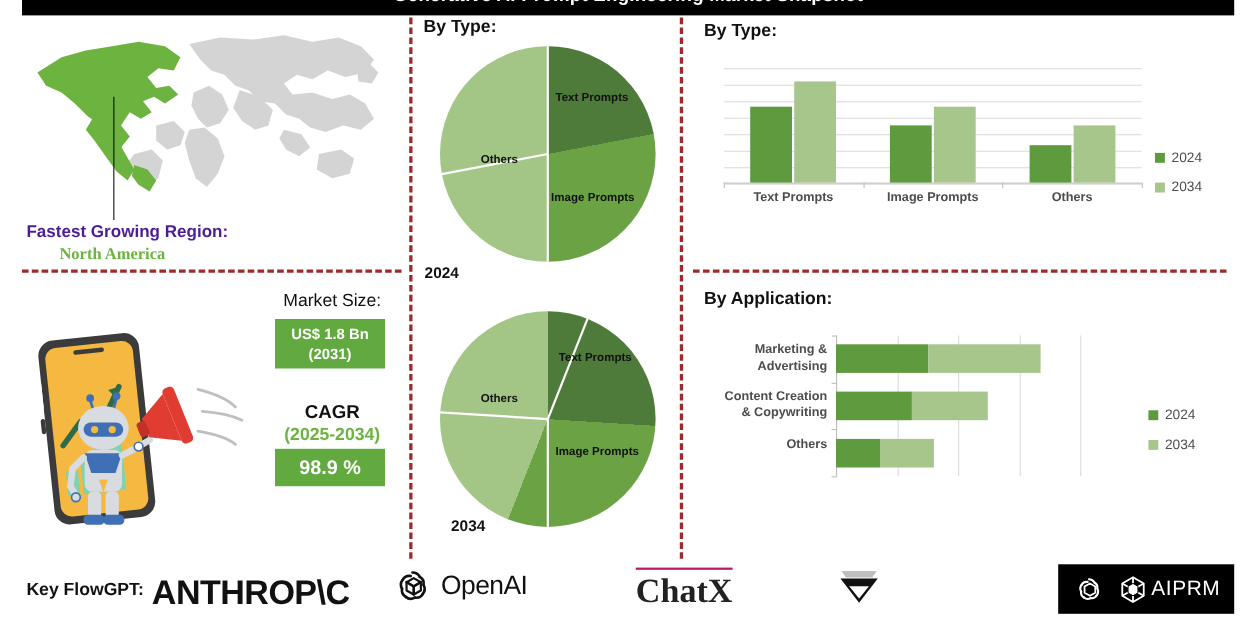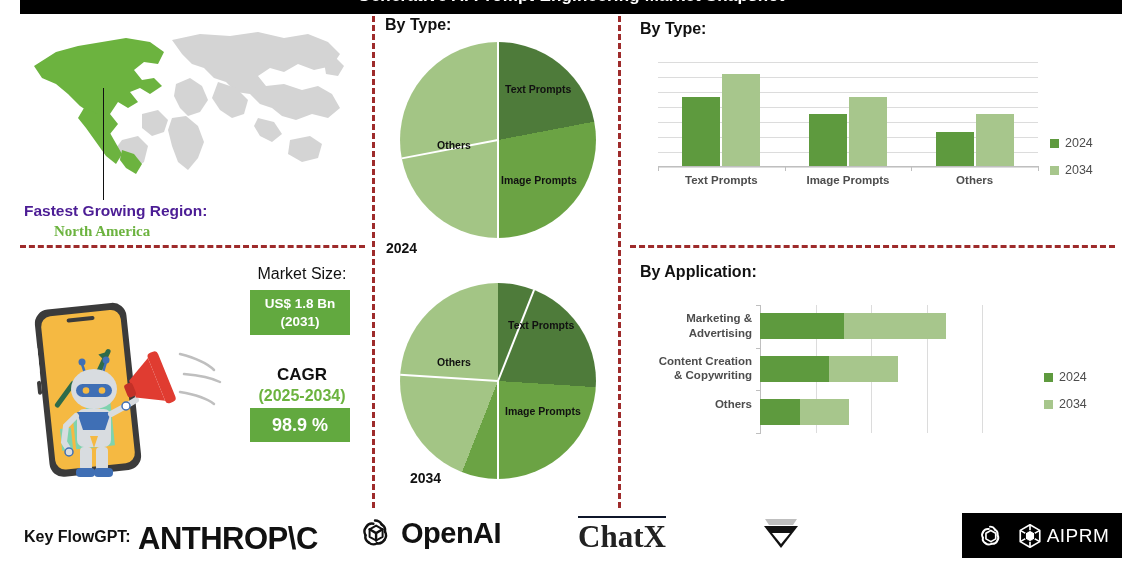--- a/index.html
+++ b/index.html
@@ -60,23 +60,23 @@
   .htick{position:absolute;left:-4px;width:5px;height:1px;background:#BFBFBF;}
   .hbar-seg{position:absolute;height:26px;}
   .hcat{position:absolute;font-size:11.5px;font-weight:bold;color:#4D4D4D;text-align:right;line-height:1.25;white-space:pre-line;}
 
   .footnote{position:absolute;left:652px;top:464px;font-size:10.5px;font-style:italic;font-weight:bold;color:#333;}
 
   
   .kp-label{position:absolute;left:24px;top:528px;font-size:16px;font-weight:bold;color:#111;}
   .logo-anthropic{position:absolute;left:138px;top:521px;font-size:31px;font-weight:bold;color:#111;letter-spacing:-0.5px;}
   .logo-openai{position:absolute;left:355px;top:513px;display:flex;align-items:center;}
-  .logo-openai-text{font-size:29px;font-weight:bold;color:#111;margin-left:6px;letter-spacing:-0.5px;}
+  .logo-openai-text{font-size:24px;font-weight:normal;color:#111;margin-left:6px;letter-spacing:-0.5px;}
   .logo-chatx{position:absolute;left:578px;top:516px;font-family:"Liberation Serif",serif;font-size:31px;
-    font-weight:bold;color:#222;border-top:2px solid #0f172a;padding-top:1px;}
+    font-weight:bold;color:#222;border-top:2px solid #be185d;padding-top:1px;}
   .logo-flowgpt{position:absolute;left:760px;top:514px;display:flex;align-items:center;}
   .logo-flowgpt-text{font-size:28px;font-weight:bold;color:#111;margin-left:3px;letter-spacing:-0.5px;}
   .logo-aiprm{position:absolute;left:962px;top:513px;width:160px;height:45px;background:#000;
     display:flex;align-items:center;justify-content:center;}
   .logo-aiprm-text{color:#fff;font-size:19px;letter-spacing:.5px;margin-left:2px;}
 </style>
 </head>
 <body>
 
 <div id="root">

